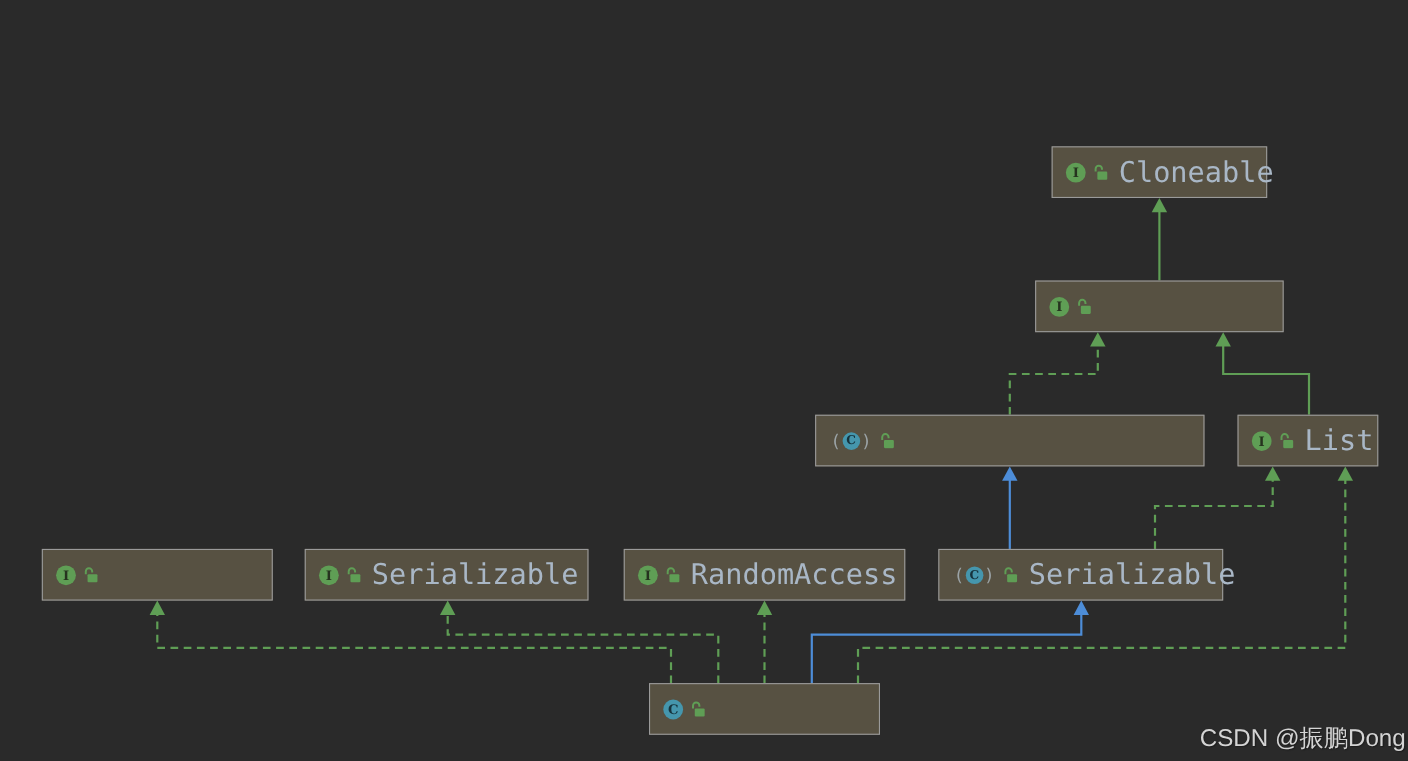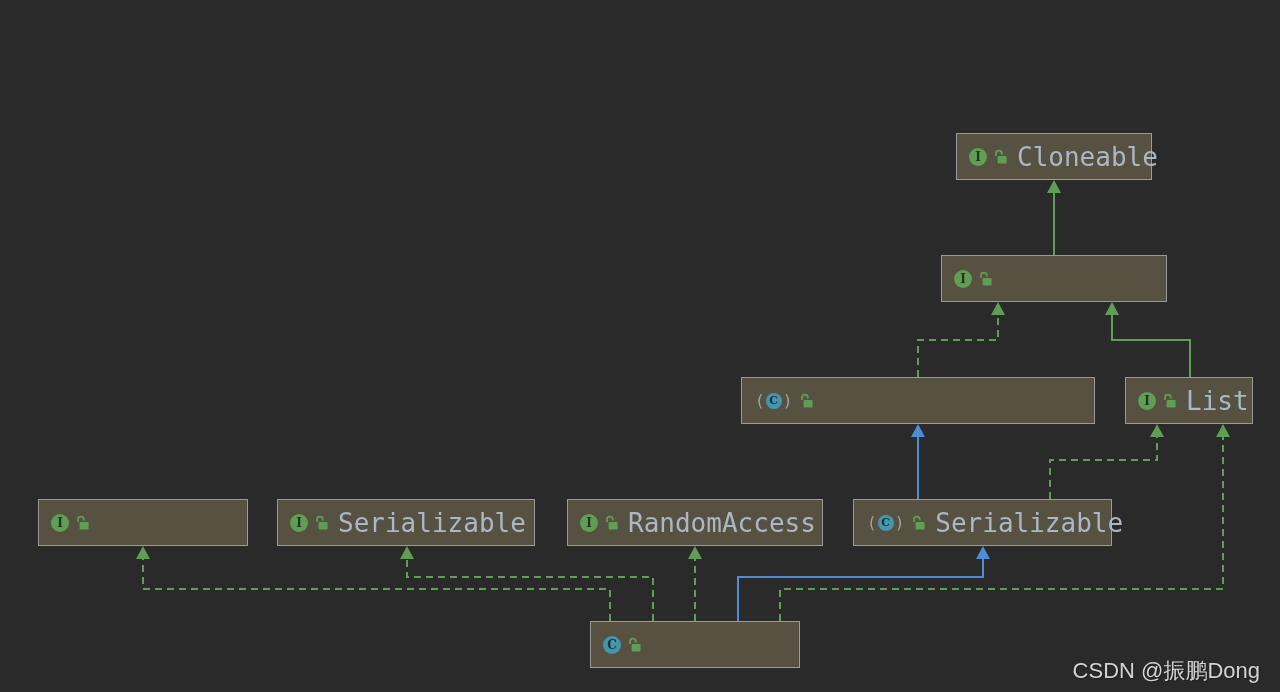--- a/index.html
+++ b/index.html
@@ -20,21 +20,21 @@
     display:flex;align-items:center;justify-content:center;
     font-family:"DejaVu Serif",serif;font-size:12px;font-weight:bold;
   }
   .iface{background:#5F9E55;color:#26331f;}
   .cls{background:#4596AD;color:#16333d;}
   .abs .circ{width:16px;height:16px;font-size:11px;}
   .paren{color:#9BA3A6;font-size:16px;font-family:"DejaVu Sans Mono",monospace;padding:0 1px;}
   .lock{margin-left:6px;flex:none;display:flex;align-items:center;}
   .label{margin-left:9px;}
   .watermark{
-    position:absolute;right:20px;bottom:6px;color:#D4D4D4;
+    position:absolute;right:2px;bottom:6px;color:#D4D4D4;
     font-family:"Liberation Sans","DejaVu Sans",sans-serif;font-size:22px;
     text-shadow:1px 1px 1px #1d1d1d;
   }
 </style>
 </head>
 <body>
 
 <div class="canvas">
 
   <svg class="edges" width="1280" height="692" viewBox="0 0 1280 692">

